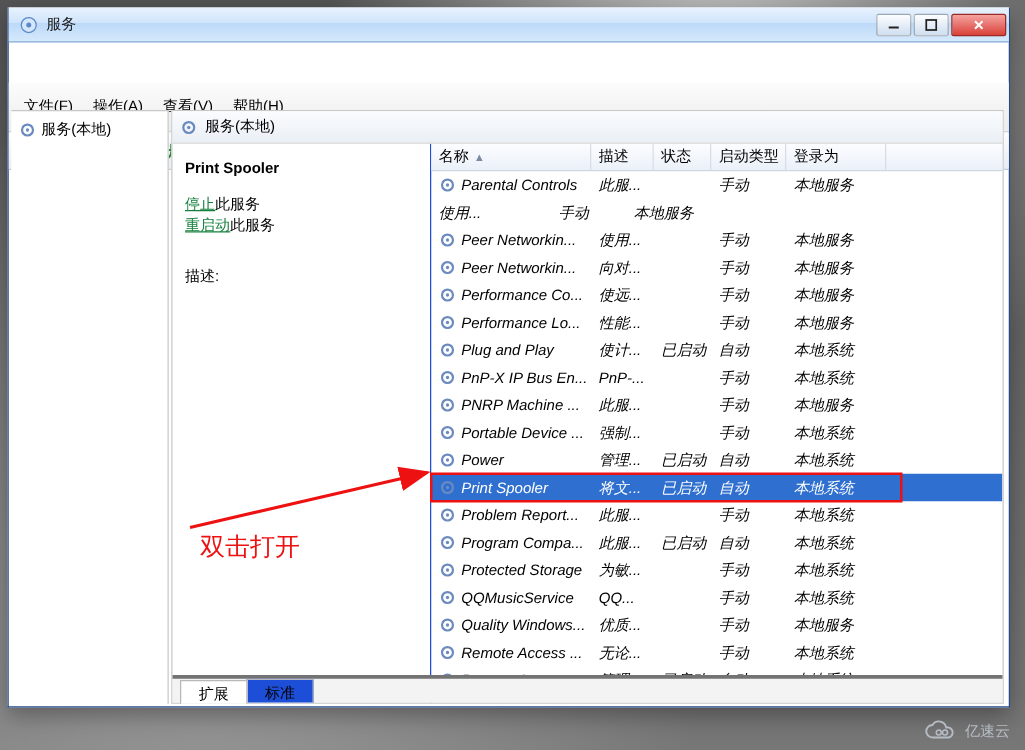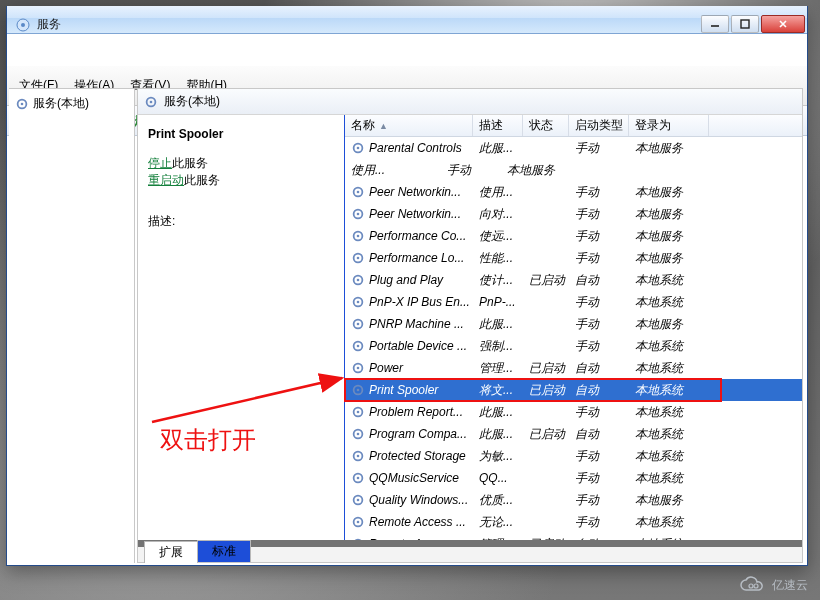--- a/index.html
+++ b/index.html
@@ -4,21 +4,21 @@
 <style>
   * { margin: 0; padding: 0; box-sizing: border-box; font-family: "Microsoft YaHei", "Segoe UI", Tahoma, sans-serif; font-size: 12px; }
   body { background: #4a4a4a; width: 820px; height: 600px; overflow: hidden; position: relative; }
   .bgblob { position: absolute; inset: 0; background:
     radial-gradient(circle at 70% 10%, rgba(255,255,255,.7), transparent 40%),
     radial-gradient(circle at 20% 80%, rgba(180,180,180,.6), transparent 50%),
     linear-gradient(180deg,#555,#777); }
   .window { position: absolute; left: 6px; top: 6px; width: 802px; height: 560px;
     background: #fff; border: 1px solid #244b8a; border-top: none; box-shadow: 0 6px 18px rgba(0,0,0,.35); }
   .titlebar { height: 28px; background: linear-gradient(180deg,#e8f2fe 0%,#cfe4fb 45%,#bcd9f8 46%,#d5e9fc 100%);
-    display: flex; align-items: flex-end; padding: 0 2px 0 8px; border-bottom: 1px solid #7fa5d4; }
+    display: flex; align-items: center; padding: 0 2px 0 8px; border-bottom: 1px solid #7fa5d4; }
   .titlebar .ticon { width: 16px; height: 16px; margin-right: 6px; }
   .titlebar-title { flex: 1; color: #1a1a1a; }
   .win-btns { display: flex; }
   .win-btn { width: 28px; height: 18px; margin-left: 2px; display: flex; align-items: center; justify-content: center;
     border: 1px solid rgba(0,0,0,.25); background: linear-gradient(180deg,#fcfdff,#cfdef0); border-radius: 2px; }
   .win-btn.close { width: 44px; background: linear-gradient(180deg,#f5a3a0,#d9413a); border-color: #9a2a25; }
   .win-btn svg { width: 10px; height: 10px; }
   .menubar { height: 40px; background: linear-gradient(#fcfcfc,#ececec); border-bottom: 1px solid #c8c8c8; display: flex; align-items: center; padding: 16px 4px; margin-top: 32px; }
   .menu-item { padding: 2px 8px; cursor: default; }
   .menu-item .ul { text-decoration: underline; }
@@ -40,25 +40,25 @@
   .desc-text { color: #000; margin-top: 2px; }
   .list-pane { flex: 1; border-left: 1px solid #1d4ed8; overflow: auto; text-align: right; }
   .col-headers { display: flex; height: 22px; background: linear-gradient(#fcfdff,#ebf1f9); border-bottom: 1px solid #cfd7e2; position: sticky; top: 0; }
   .col { border-right: 1px solid #d7dde7; padding: 3px 6px; display: flex; align-items: center; gap: 4px; white-space: nowrap; overflow: hidden; }
   .c0 { width: 128px; } .c1 { width: 50px; } .c2 { width: 46px; } .c3 { width: 60px; } .c4 { width: 80px; }
   .sort-ind { color: #7a8aa3; font-size: 9px; }
   .row { display: flex; height: 22px; align-items: center; font-style: italic; }
   .row .cell { padding: 2px 6px; white-space: nowrap; overflow: hidden; text-overflow: ellipsis; display: flex; align-items: center; gap: 4px; }
   .row.selected { background: #2f6fd0; color: #fff; }
   .gear { width: 14px; height: 14px; flex: 0 0 14px; }
-  .tabs { position: absolute; left: 0; right: 0; bottom: 0; height: 22px; border-top: 7px solid #737373; display: flex; align-items: flex-end; padding: 0 6px; background: #f3f3f3; }
+  .tabs { position: absolute; left: 0; right: 0; bottom: 0; height: 22px; border-top: 3px solid #737373; display: flex; padding: 0 6px; background: #f3f3f3; }
   .tab { padding: 2px 14px; border: 1px solid #b8b8b8; border-bottom: none; background: #1d4ed8; margin-right: -1px; font-size: 12px; }
   .tab.active { background: #fff; position: relative; top: 1px; }
   .annotation-arrow { position: absolute; left: 142px; top: 360px; pointer-events: none; }
-  .annotation-text { position: absolute; left: 160px; top: 424px; color: #e11; font-size: 24px; pointer-events: none; }
+  .annotation-text { position: absolute; left: 160px; top: 424px; color: #e11; font-size: 20px; pointer-events: none; }
   .sel-box { position: absolute; border: 2px solid #e11; pointer-events: none; }
   .watermark { position: absolute; right: 12px; bottom: 6px; color: #b7bdc4; font-size: 14px; display: flex; align-items: center; gap: 6px; }
   .watermark svg { width: 28px; height: 18px; }
 </style>
 </head>
 <body>
 <div class="bgblob"></div>
 
 <div class="window">
 

